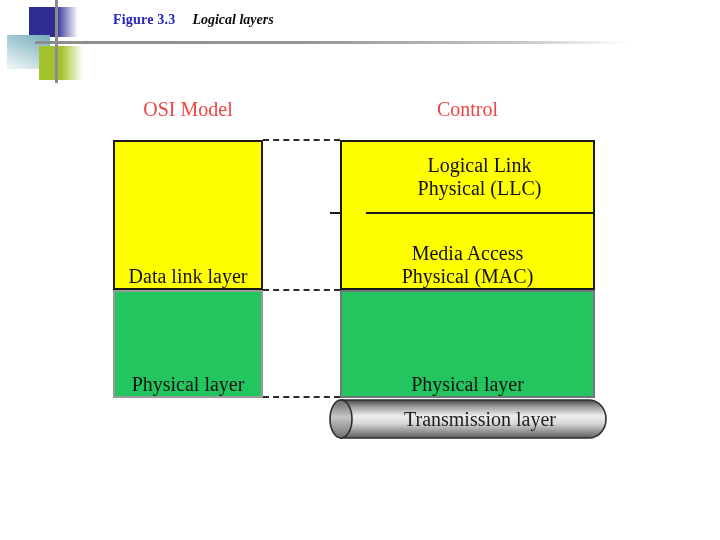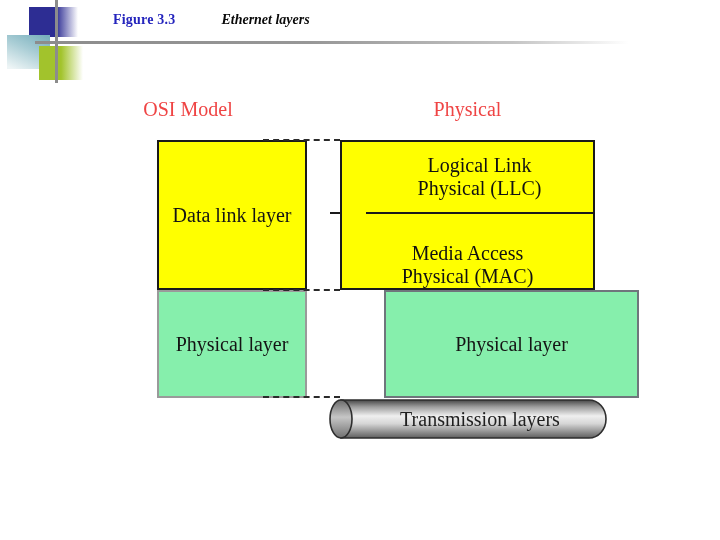--- a/index.html
+++ b/index.html
@@ -15,33 +15,33 @@
                background:linear-gradient(to right, #2d2d93 0%, #2d2d93 55%, #ffffff 100%); }
   .orn-teal  { left:7px;  top:35px; width:43px; height:34px;
                background:linear-gradient(205deg, #79b0bd 5%, #a9cdd5 45%, #eef5f6 95%); }
   .orn-green { left:39px; top:46px; width:44px; height:34px;
                background:linear-gradient(to right, #a2c32c 0%, #a2c32c 50%, rgba(255,255,255,0) 100%); }
   .orn-vline { left:55px; top:0;    width:3px;  height:83px; background:#8c8c8c; z-index:3; }
   .orn-hline { left:35px; top:41px; width:612px; height:3px; z-index:3;
                background:linear-gradient(to right, #8c8c8c 0%, #979797 45%, #c4c4c4 78%, rgba(255,255,255,0) 97%); }
 
   
-  .titlebar { position:absolute; left:113px; top:12px; display:flex; gap:46px; align-items:baseline; }
+  .titlebar { position:absolute; left:113px; top:12px; display:flex; gap:17px; align-items:baseline; }
   .fig-label { font-weight:bold; font-size:14px; color:#2424bd; letter-spacing:.2px; }
   .fig-title { font-weight:bold; font-style:italic; font-size:14px; color:#0a0a0a; }
 
   
   .col-header { position:absolute; top:98px; font-size:20px; text-align:center; color:#ef4444; }
   .osi-header { left:113px; width:150px; }
   .eth-header { left:340px; width:255px; }
 
   .box { position:absolute; display:flex; flex-direction:column; align-items:center;
-         justify-content:center; text-align:center; font-size:20px; line-height:23px; color:#141414;margin-left:44px; }
+         justify-content:flex-end; text-align:center; font-size:20px; line-height:23px; color:#141414; }
   .yellow { background:#ffff00; border:2px solid #1a1a1a; }
-  .gray   { background:#86efac; }
+  .gray   { background:#22c55e; }
 
   .box-datalink   { left:113px; top:140px; width:150px; height:150px; }
   .box-phys-left  { left:113px; top:290px; width:150px; height:108px; border:2px solid #9a9a9a; }
   .eth-yellow-stack { position:absolute; left:340px; top:140px; width:255px; height:150px;
                       background:#ffff00; border:2px solid #1a1a1a; display:flex; flex-direction:column; }
   .sub-llc { height:72px; border-bottom:2px solid #1a1a1a; display:flex; flex-direction:column;
              align-items:center; justify-content:center; font-size:20px; line-height:23px;margin-left:24px; }
   .sub-mac { flex:1; display:flex; flex-direction:column; align-items:center; justify-content:flex-end;
              font-size:20px; line-height:23px; }
   .box-phys-right { left:340px; top:290px; width:255px; height:108px; border:2px solid #6f767c; }
@@ -65,25 +65,25 @@
 <div class="slide">
 
   <div class="orn orn-blue"></div>
   <div class="orn orn-teal"></div>
   <div class="orn orn-green"></div>
   <div class="orn orn-vline"></div>
   <div class="orn orn-hline"></div>
 
   <div class="titlebar">
     <span class="fig-label">Figure 3.3</span>
-    <span class="fig-title">Ethernet layers</span>
+    <span class="fig-title">Logical layers</span>
   </div>
 
   <div class="col-header osi-header">OSI Model</div>
-  <div class="col-header eth-header">Physical</div>
+  <div class="col-header eth-header">Control</div>
 
   <div class="box yellow box-datalink">
     <span>Data link layer</span>
   </div>
   <div class="box gray box-phys-left">
     <span>Physical layer</span>
   </div>
 
   <div class="eth-yellow-stack">
     <div class="sub-llc">
@@ -116,16 +116,16 @@
         </linearGradient>
         <linearGradient id="cylCap" x1="0" y1="0" x2="0" y2="1">
           <stop offset="0%" stop-color="#6a6a6a"></stop>
           <stop offset="45%" stop-color="#c6c6c6"></stop>
           <stop offset="100%" stop-color="#707070"></stop>
         </linearGradient>
       </defs>
       <path d="M13,1 L261,1 A17,19 0 0 1 261,39 L13,39 Z" fill="url(#cylBody)" stroke="#2e2e2e" stroke-width="1.6"></path>
       <ellipse cx="13" cy="20" rx="11" ry="19" fill="url(#cylCap)" stroke="#2e2e2e" stroke-width="1.6"></ellipse>
     </svg>
-    <span class="cyl-label">Transmission layers</span>
+    <span class="cyl-label">Transmission layer</span>
   </div>
 
 </div>
 
 </body></html>

